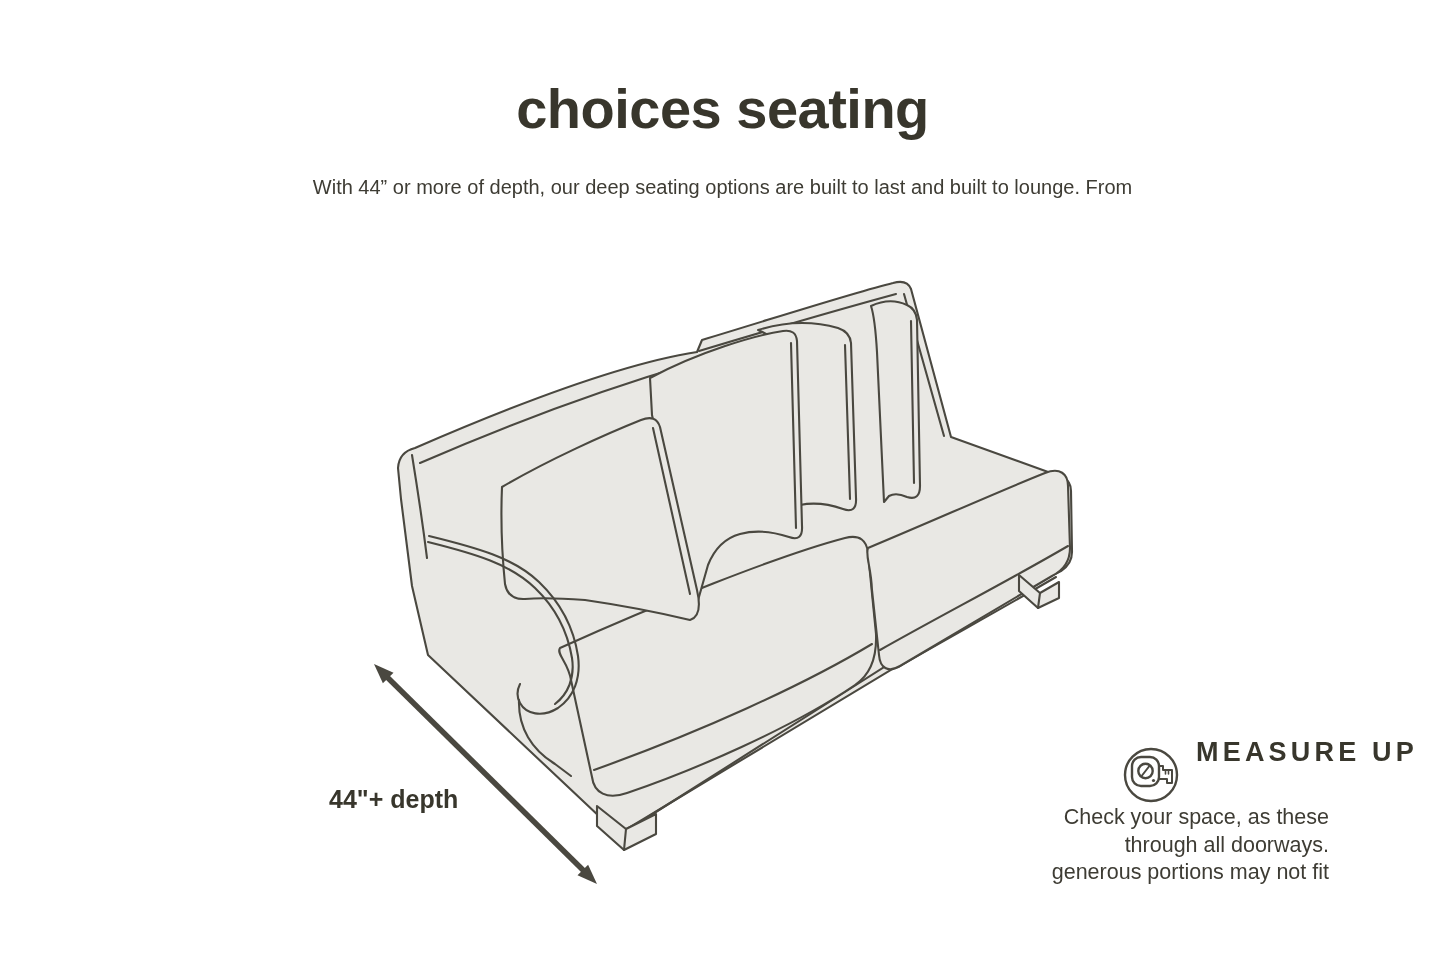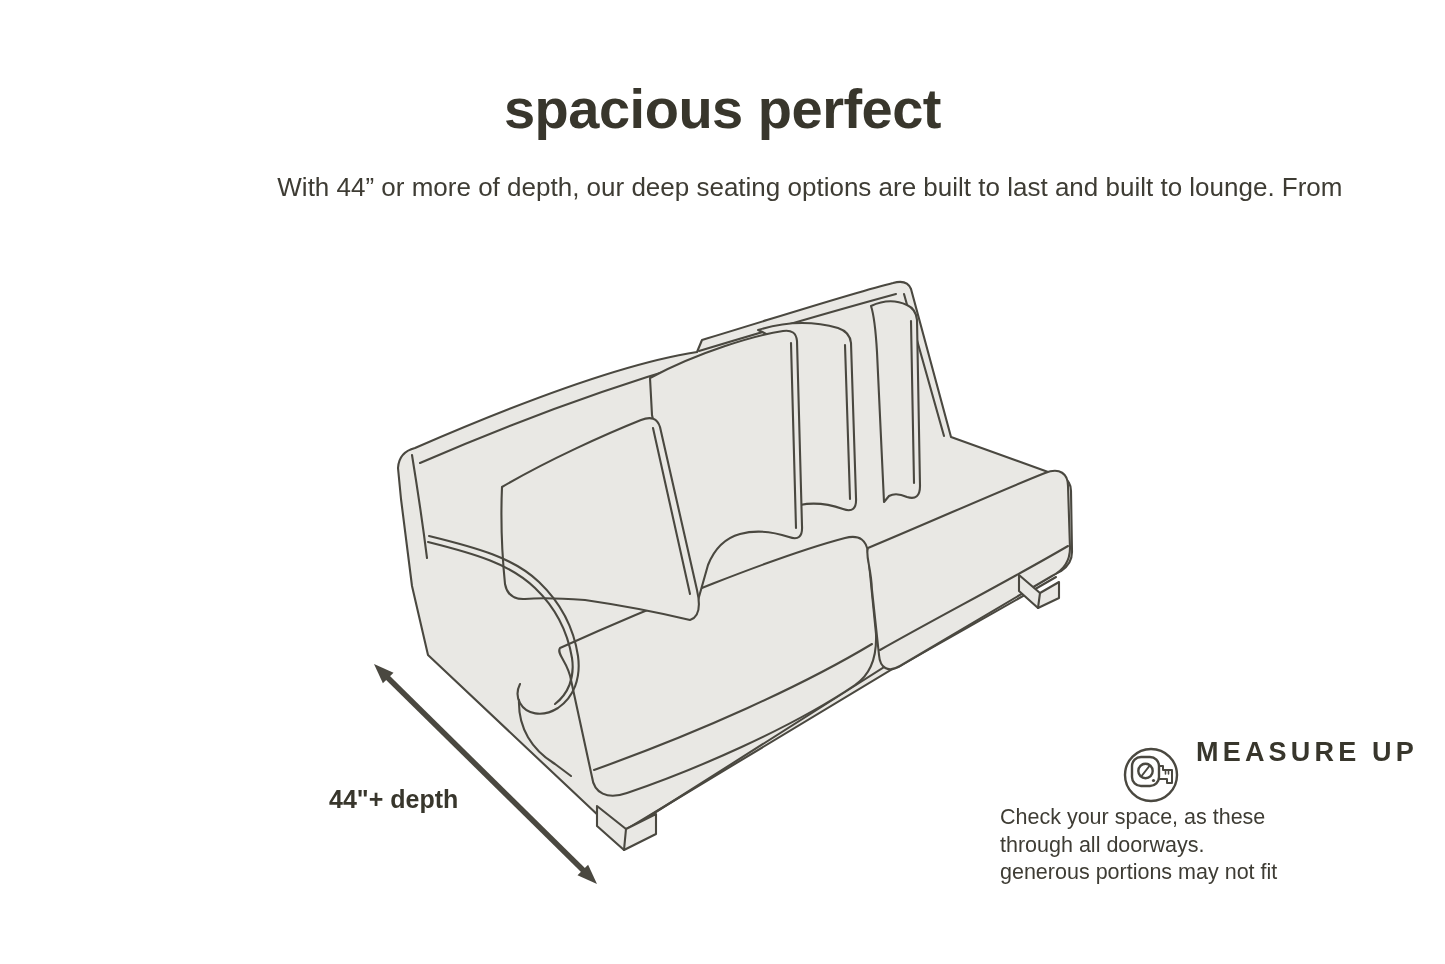--- a/index.html
+++ b/index.html
@@ -9,45 +9,45 @@
     font-family:"Liberation Sans",sans-serif;
     color:var(--text-color,#3e3c34);
   }
   .title{
     position:absolute;left:0;right:0;top:76px;
     text-align:center;font-size:56px;font-weight:bold;
     letter-spacing:-0.5px;color:var(--title-color,#38362c);
   }
   .intro{
     position:absolute;top:170px;left:50%;transform:translateX(-50%);
-    width:1240px;text-align:right;font-size:26px;line-height:35px;
+    width:1240px;text-align:center;font-size:20px;line-height:35px;
     color:var(--text-color,#3e3c34);
   }
   .scene{position:absolute;left:0;top:0;width:1445px;height:964px;}
   .depth-label{
     position:absolute;left:329px;top:785px;
     font-size:25px;font-weight:bold;color:var(--title-color,#38362c);
     white-space:nowrap;
   }
   .mu-heading{
     position:absolute;left:1196px;top:737px;
     font-size:27px;font-weight:bold;letter-spacing:4.2px;
     color:var(--title-color,#38362c);white-space:nowrap;
   }
   .mu-note{
-    position:absolute;left:1000px;top:804px;width:380px;
-    text-align:left;font-size:21.5px;line-height:27.5px;
+    position:absolute;left:949px;top:804px;width:380px;
+    text-align:right;font-size:21.5px;line-height:27.5px;
     color:var(--text-color,#3e3c34);
   }
   svg .ln{fill:none;}
 </style>
 </head>
 <body>
 
-<div class="title">spacious perfect</div>
+<div class="title">choices seating</div>
 
 <div class="intro">
   <div>With 44” or more of depth, our deep seating options are built to last and built to lounge. From</div>
 </div>
 
 <svg class="scene" viewBox="0 0 1445 964" xmlns="http://www.w3.org/2000/svg">
 
   <g fill="var(--sofa-fill)" stroke="var(--ink)" stroke-width="2.1" stroke-linejoin="round" stroke-linecap="round">
 
     <path d="M 415,448

